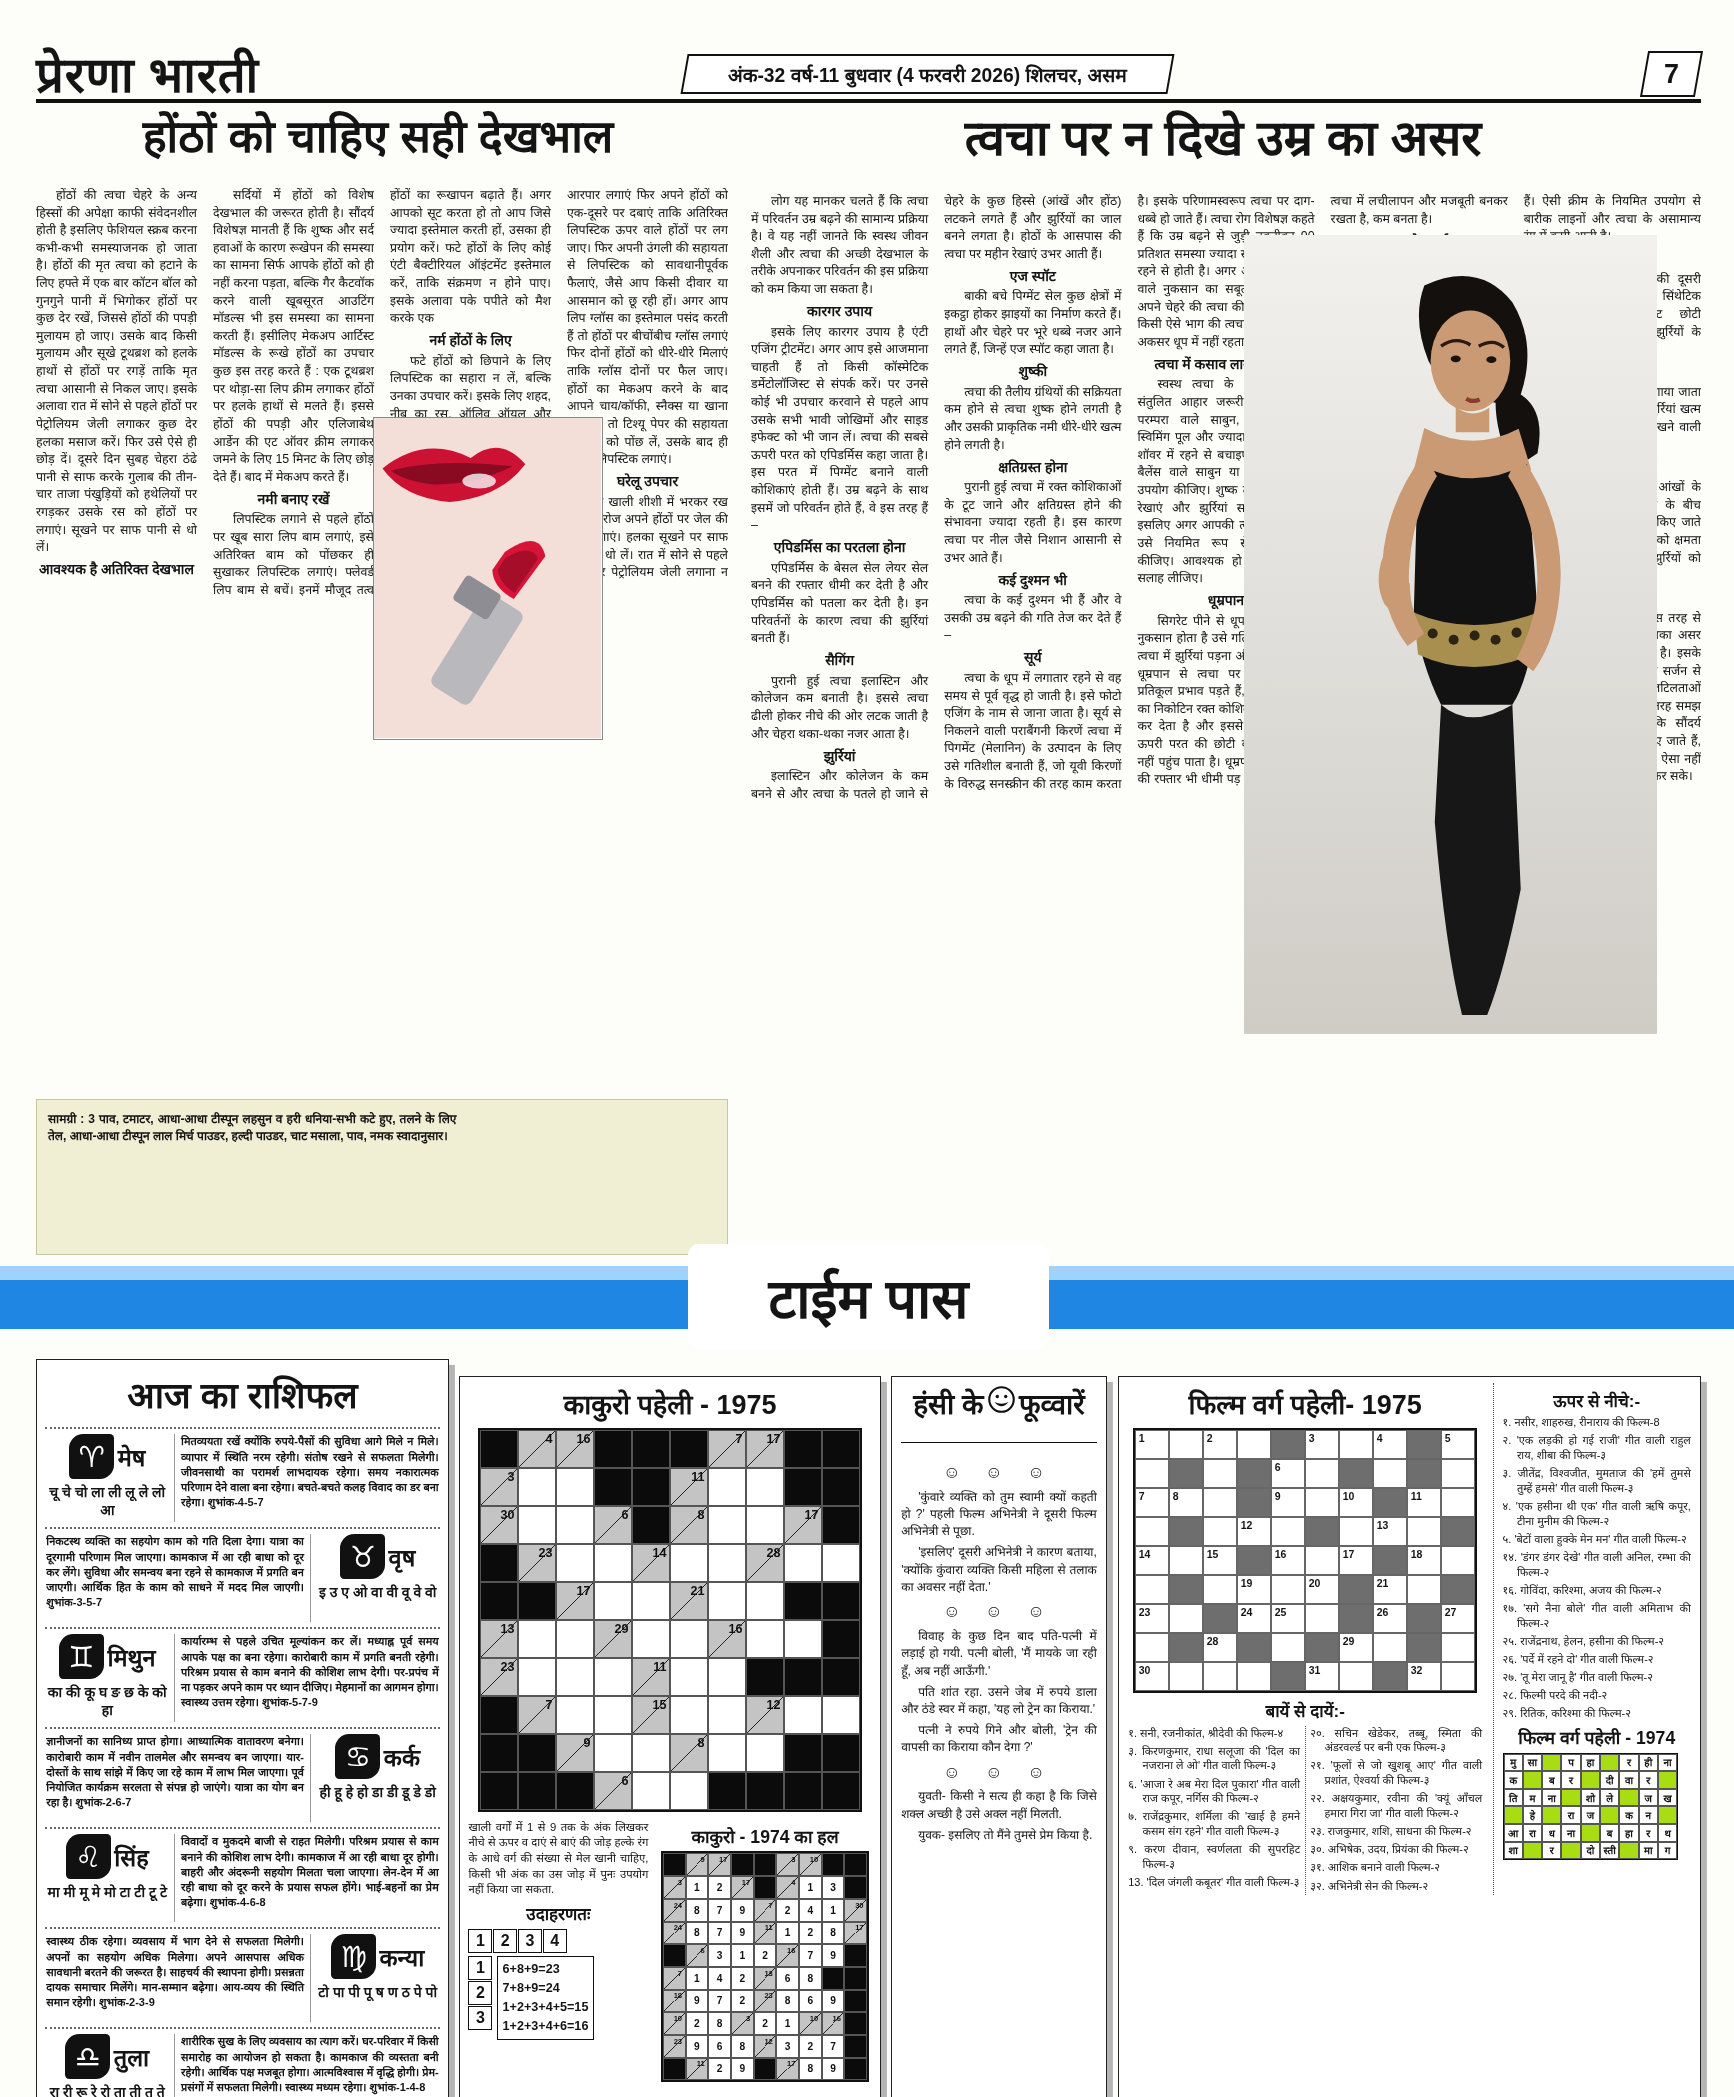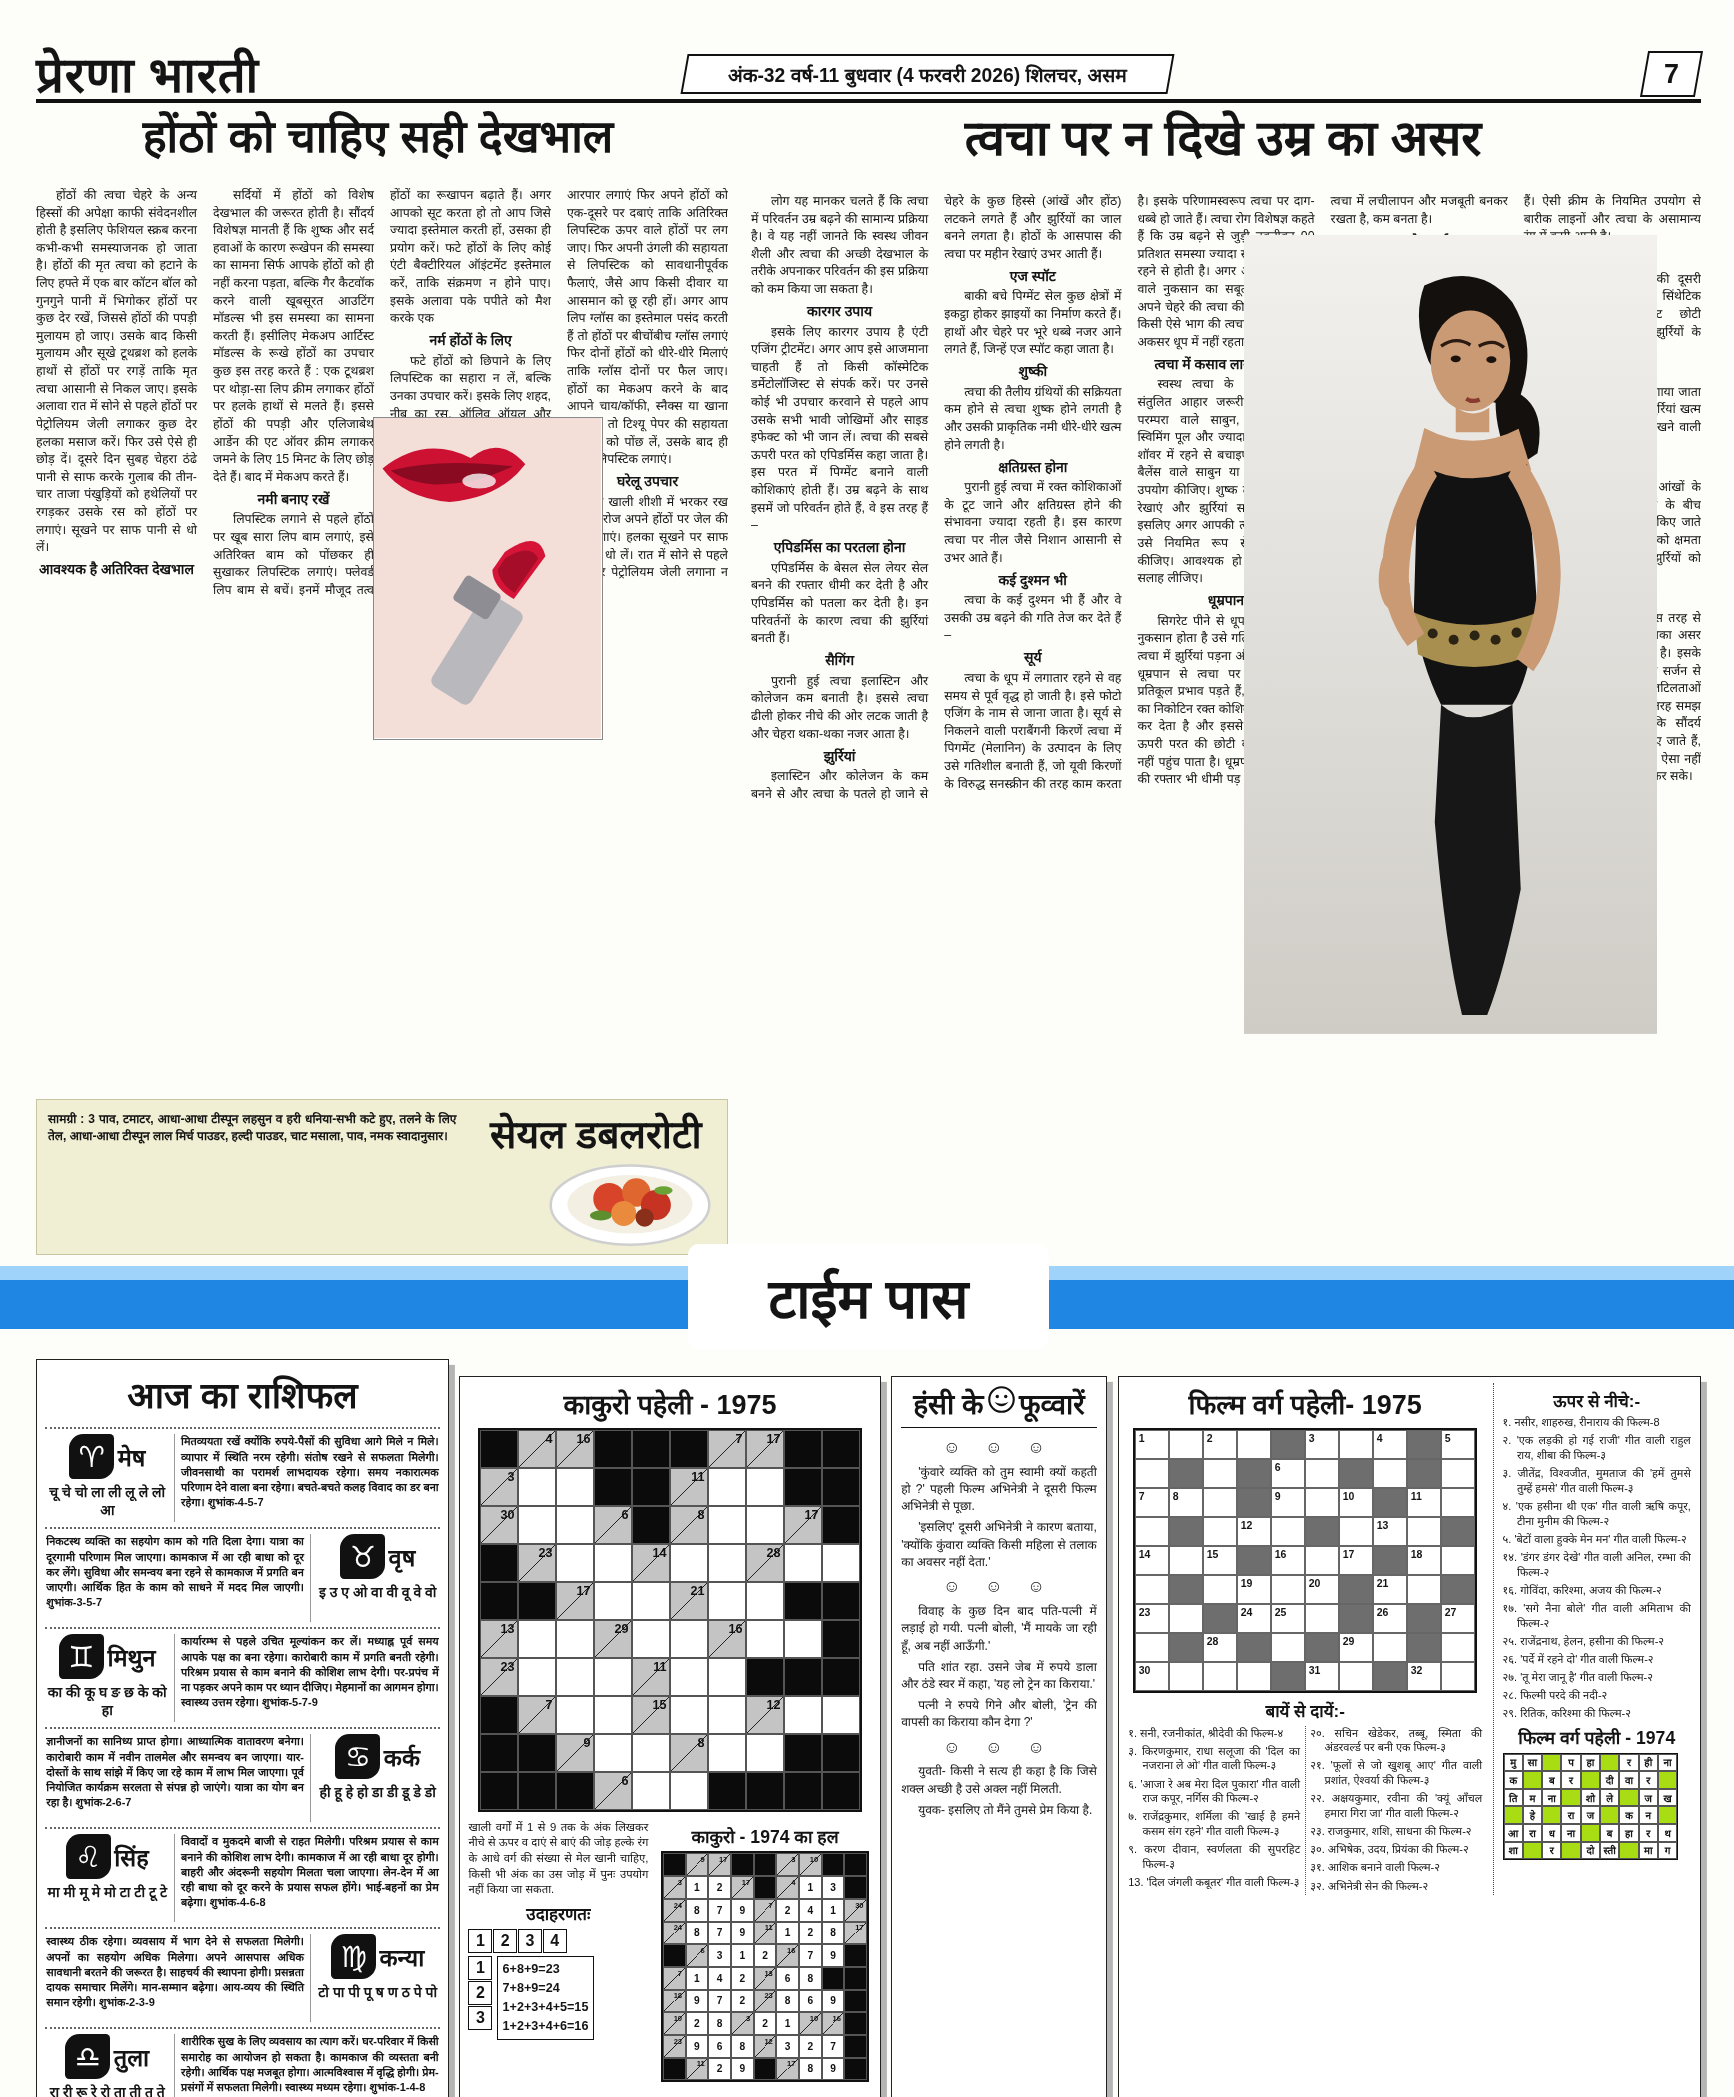--- a/index.html
+++ b/index.html
@@ -81,21 +81,21 @@
   .kv { display:flex; align-items:center; justify-content:center; font-weight:bold; color:#111; }
   #kakuro-note { font-size:11.3px; line-height:1.38; text-align:justify; }
   #kakuro-example-label { font-size:17px; font-weight:bold; text-align:center; margin:4.2px 0; }
   .exrow { display:flex; gap:0.8px; margin:2.5px 0; }
   .excell { width:24px; height:24px; border:1.3px solid #111; display:flex; align-items:center; justify-content:center;
             font-size:16px; font-weight:bold; background:#fff; }
   .exsums { border:1.3px solid #111; padding:3.4px 5px; font-size:12.6px; font-weight:bold; line-height:1.5; background:#fff; }
   .kbottom { display:flex; gap:10px; margin-top:7.6px; }
 
   
-  #jokes-title { font-size:28px; font-weight:bold; text-align:center; border-bottom:1.7px solid #111; padding-bottom:5px; margin-bottom:10px;
+  #jokes-title { font-size:28px; font-weight:bold; text-align:center; border-bottom:1.7px solid #111; padding-bottom:20px; margin-bottom:20px;
                  display:flex; align-items:center; justify-content:center; gap:4.2px; }
   .joke p { font-size:12px; line-height:1.45; text-indent:17px; text-align:justify; margin-bottom:3.4px; }
   .jsep { text-align:center; font-size:17px; letter-spacing:10px; margin:5.9px 0; }
 
   
   #film-flex { display:flex; gap:11px; }
   #film-left { width:354px; flex:0 0 354px; }
   #film-right { flex:1; border-left:1.3px dotted #444; padding-left:8.4px; }
   .fgrid { display:grid; border:2.1px solid #111; width:max-content; margin:0 auto; }
   .fcell { border:0.4px solid #666; position:relative; background:#fff; }
@@ -227,36 +227,20 @@
       <path d="M430 520 Q340 640 330 780 Q328 900 390 980 L430 950 Q385 880 395 780 Q405 660 460 575Z" fill="#c99a74"></path>
       <path d="M655 520 Q760 660 755 820 Q750 960 690 1040 L650 1010 Q700 920 700 820 Q698 680 630 575Z" fill="#c99a74"></path>
       <path d="M330 770 Q310 830 335 880 Q365 920 400 905 L395 830Z" fill="#c99a74"></path>
     </svg>
   </div>
 
   <div id="recipe-box">
     <div id="recipe-text">
       <p class="lead">सामग्री : 3 पाव, टमाटर, आधा-आधा टीस्पून लहसुन व हरी धनिया-सभी कटे हुए, तलने के लिए तेल, आधा-आधा टीस्पून लाल मिर्च पाउडर, हल्दी पाउडर, चाट मसाला, पाव, नमक स्वादानुसार।</p>
     </div>
-    <div id="recipe-right">
-      <div id="recipe-title">सेयल डबलरोटी</div>
-      <div id="recipe-plate">
-        <svg width="168" height="96" viewBox="0 0 400 230">
-          <ellipse cx="200" cy="120" rx="190" ry="95" fill="#fff" stroke="#cfcfcf" stroke-width="6"></ellipse>
-          <ellipse cx="200" cy="118" rx="150" ry="70" fill="#f3efe2"></ellipse>
-          <circle cx="150" cy="105" r="38" fill="#d8442a"></circle>
-          <circle cx="215" cy="90" r="34" fill="#e0662f"></circle>
-          <circle cx="262" cy="120" r="36" fill="#c63322"></circle>
-          <circle cx="185" cy="140" r="30" fill="#e98a3c"></circle>
-          <circle cx="235" cy="150" r="22" fill="#8a2f1a"></circle>
-          <ellipse cx="130" cy="145" rx="26" ry="12" fill="#5d8f2f"></ellipse>
-          <ellipse cx="280" cy="85" rx="22" ry="10" fill="#6ba336"></ellipse>
-        </svg>
-      </div>
-    </div>
   </div>
 
   <div id="banner"></div>
   <div id="banner-box">
     <span>टाईम पास</span>
   </div>
 
   <div id="horoscope-box" class="nbox">
     <div id="horoscope-title">आज का राशिफल</div>
     <div id="horoscope-list">

